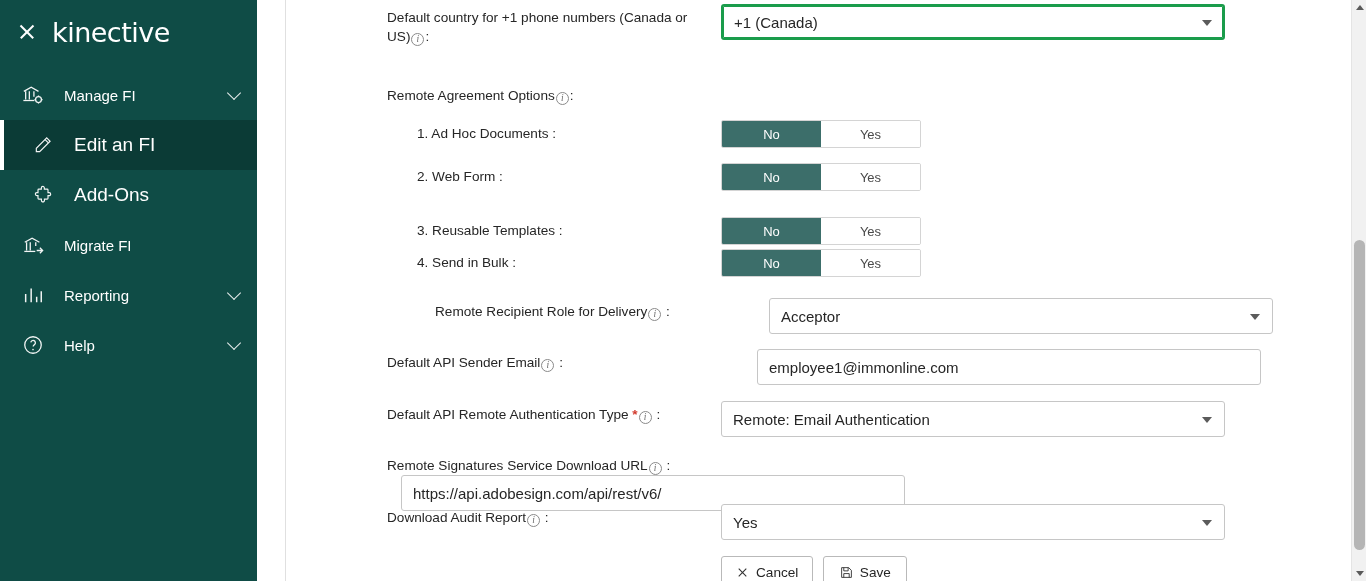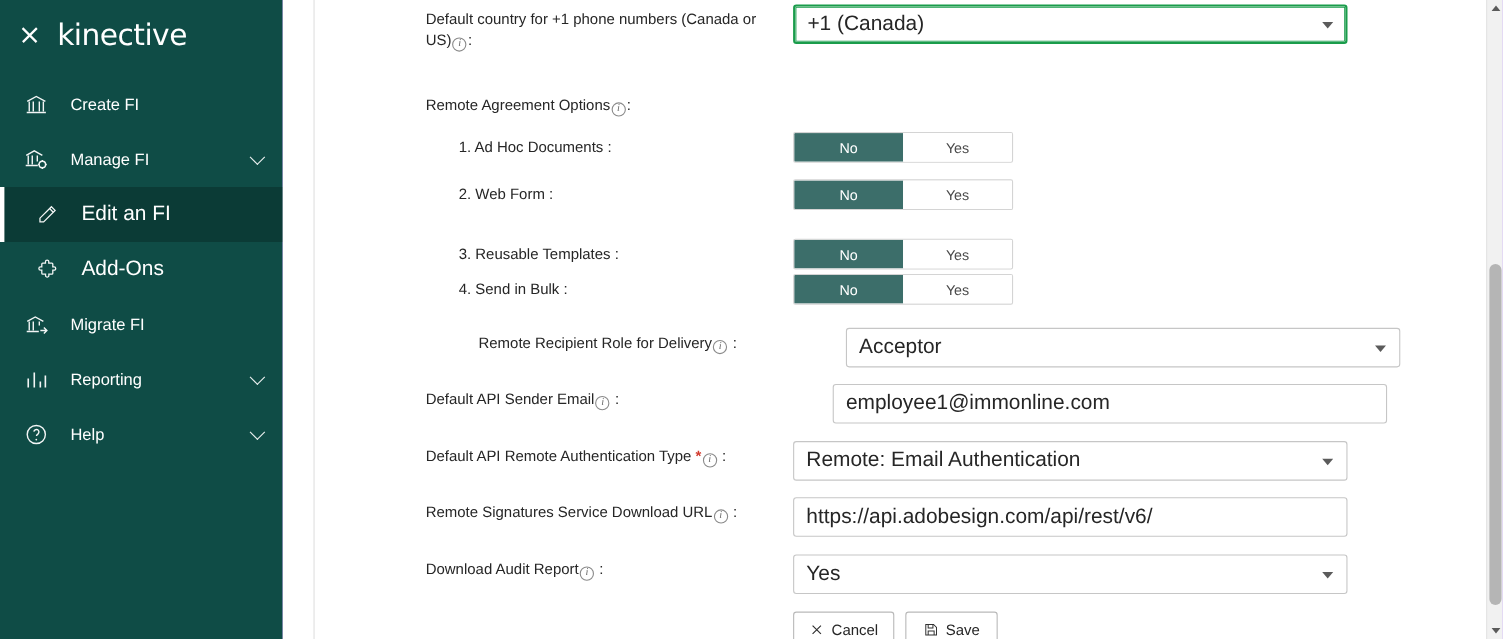--- a/index.html
+++ b/index.html
@@ -7,21 +7,21 @@
     margin: 0; padding: 0;
     width: 1366px; height: 581px;
     overflow: hidden;
     font-family: "Liberation Sans", sans-serif;
     background: #ffffff;
   }
   .app {
     position: relative;
     width: 1366px; height: 581px;
     display: flex;
-    background: #6d28d9;
+    background: #eab308;
   }
 
   
   .sidebar {
     width: 257px;
     min-width: 257px;
     height: 581px;
     background: #0f4c46;
     color: #ffffff;
     display: flex;
@@ -155,21 +155,21 @@
 
   .field {
     position: relative;
   }
   .select, .textinput {
     width: 504px;
     height: 36px;
     border: 1px solid #c6c6c6;
     border-radius: 3px;
     background: #ffffff;
-    font-size: 19px;
+    font-size: 15px;
     color: #262626;
     padding: 0 30px 0 11px;
     display: flex;
     align-items: center;
     cursor: pointer;
     white-space: nowrap;
     overflow: hidden;
   }
   .textinput { cursor: text; }
   .select.focused {
@@ -298,30 +298,20 @@
 <div class="app">
 
   <div class="sidebar">
     <div class="sidebar-top">
       <div class="close-x"></div>
       <div class="brand">kinective</div>
     </div>
 
     <div class="nav">
 
-      <div class="nav-item">
-        <span class="nav-icon">
-          <svg width="22" height="22" viewBox="0 0 24 24" fill="none" stroke="#ffffff" stroke-width="1.4">
-            <path d="M3 9l9-5 9 5"></path>
-              <path d="M5 9v10M9 9v10M15 9v10M19 9v10"></path>
-              <path d="M2.5 20h19"></path>
-          </svg>
-        </span>
-        <span class="nav-label">Create FI</span>
-      </div>
 
       <div class="nav-item">
         <span class="nav-icon">
           <svg width="22" height="22" viewBox="0 0 24 24" fill="none" stroke="#ffffff" stroke-width="1.4">
             <path d="M2 8l8-4.5L18 8"></path>
               <path d="M4 8v9M8 8v9M13 8v6"></path>
               <path d="M1.5 18h12"></path>
             <circle cx="18" cy="17" r="3.2"></circle>
               <path d="M18 12.6v1.2M18 20.2v1.2M13.6 17h1.2M21.2 17h1.2"></path>
           </svg>
@@ -470,21 +460,21 @@
       <div class="row" style="left:130px; top:401px;">
         <div class="lbl">
           <span>Default API Remote Authentication Type</span> <span class="req">*</span><span class="info">i</span> <span>:</span>
         </div>
         <div class="field" style="margin-left:14px;">
           <div class="select">Remote: Email Authentication</div>
           <span class="caret"></span>
         </div>
       </div>
 
-      <div class="row" style="left:130px; top:452px;">
+      <div class="row" style="left:130px; top:452px;flex-direction:column;">
         <div class="lbl">
           <span>Remote Signatures Service Download URL</span><span class="info">i</span> <span>:</span>
         </div>
         <div class="field" style="margin-left:14px;">
           <div class="textinput">https://api.adobesign.com/api/rest/v6/</div>
         </div>
       </div>
 
       <div class="row" style="left:130px; top:504px;">
         <div class="lbl">

